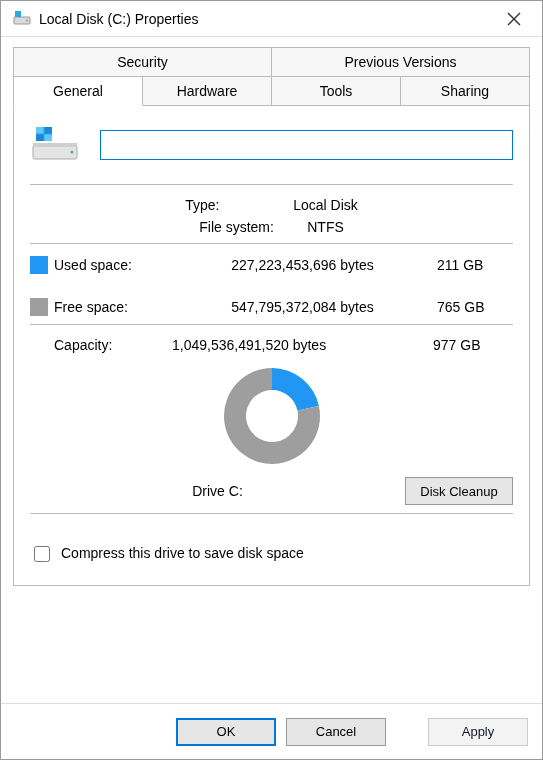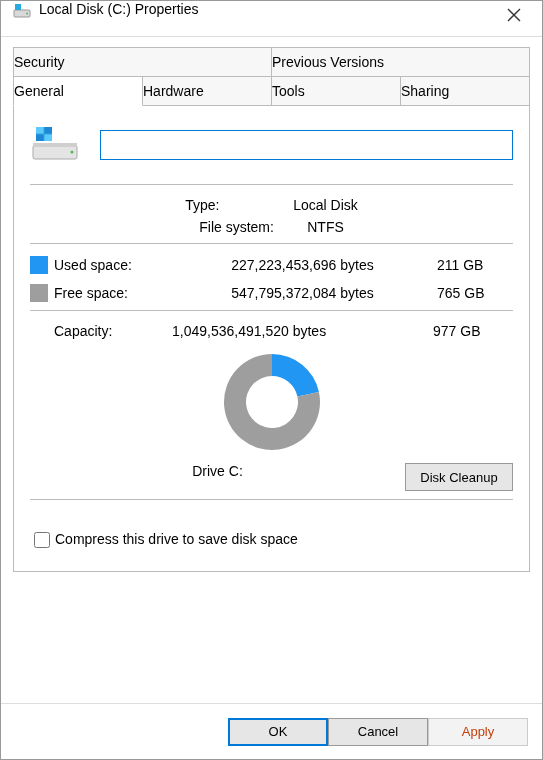--- a/index.html
+++ b/index.html
@@ -17,21 +17,21 @@
     width: 543px;
     height: 760px;
     border: 1px solid #999;
     background: #fff;
     display: flex;
     flex-direction: column;
   }
   .titlebar {
     height: 36px;
     display: flex;
-    align-items: flex-start;
+    align-items: center;
     padding: 0 8px 0 12px;
     border-bottom: 1px solid #ddd;
   }
   .titlebar .ticon { margin-right: 8px; }
   .titlebar .ttitle { flex: 1; font-size: 14px; }
   .titlebar .close {
     width: 40px; height: 28px;
     display: flex; align-items: center; justify-content: center;
     font-size: 16px; color: #333;
   }
@@ -42,21 +42,21 @@
     flex-direction: column;
   }
   .tabs {
     position: relative;
   }
   .tabrow {
     display: flex;
   }
   .tab {
     flex: 1;
-    text-align: left;
+    text-align: center;
     padding: 6px 0;
     border: 1px solid #bbb;
     background: #f7f7f7;
     font-size: 14px;
     cursor: default;
   }
   .tab + .tab { border-left: none; }
   .tabrow.row2 .tab { border-top: none; }
   .tab.active {
     background: #fff;
@@ -98,21 +98,21 @@
     display: flex;
     margin: 6px 0;
     font-size: 14px;
     justify-content: center;
   }
   .kv .k { width: 108px; }
   .kv .v { }
   .spacegrid {
     display: grid;
     grid-template-columns: 24px 110px 1fr 80px;
-    row-gap: 10px;
+    row-gap: 24px;
     align-items: center;
     font-size: 14px;
     margin: 4px 0 6px 0;
   }
   .sq {
     width: 18px; height: 18px;
   }
   .sq.used { background: #2196f3; }
   .sq.free { background: #9e9e9e; }
   .spacegrid .bytes { text-align: center; padding-left: 8px; }
@@ -125,21 +125,21 @@
     margin: 8px 0 6px 0;
   }
   .caprow .bytes { text-align: left; padding-left: 8px; }
   .donut-wrap {
     display: flex;
     justify-content: center;
     margin: 8px 0 6px 0;
   }
   .bottomrow {
     display: flex;
-    align-items: flex-start;
+    align-items: center;
     justify-content: space-between;
     margin: 2px 0 4px 0;
   }
   .drive-label {
     flex: 1;
     text-align: center;
     font-size: 14px;
   }
   .btn {
     min-width: 108px;
@@ -150,50 +150,52 @@
     font-family: inherit;
     padding: 0 12px;
     cursor: default;
   }
   .checks {
     margin: 30px 0 4px 0;
   }
   .checkrow {
     display: flex;
     align-items: flex-start;
-    gap: 2px;
+    gap: 8px;
     margin: 10px 0;
     font-size: 14px;
     line-height: 1.35;
   }
   .checkrow input[type="checkbox"] {
     width: 16px; height: 16px;
     margin-top: 2px;
     accent-color: #333;
   }
   .checkrow label { flex: 1; }
   .dlgbuttons {
     height: 56px;
     display: flex;
     justify-content: flex-end;
     align-items: center;
+    gap: 10px;
     padding: 0 14px;
     border-top: 1px solid #ddd;
     background: #fff;
   }
   .dlgbuttons .btn { min-width: 100px; }
   .btn.default {
     border: 1px solid #0078d7;
     box-shadow: inset 0 0 0 1px #0078d7;
     background: #e6e6e6;
   }
   .btn.disabled {
-    color: #c2410c;
+    color: #0f172a;
     border-color: #ccc;
     background: #f3f3f3;
+    margin-left: 32px;
   }
 </style>
 </head>
 <body>
 
 <div class="window">
   <div class="titlebar">
     <span class="ticon">
       <svg width="18" height="18" viewBox="0 0 18 18">
         <rect x="1" y="9" width="16" height="7" rx="1" fill="#d9d9d9" stroke="#999"></rect>

